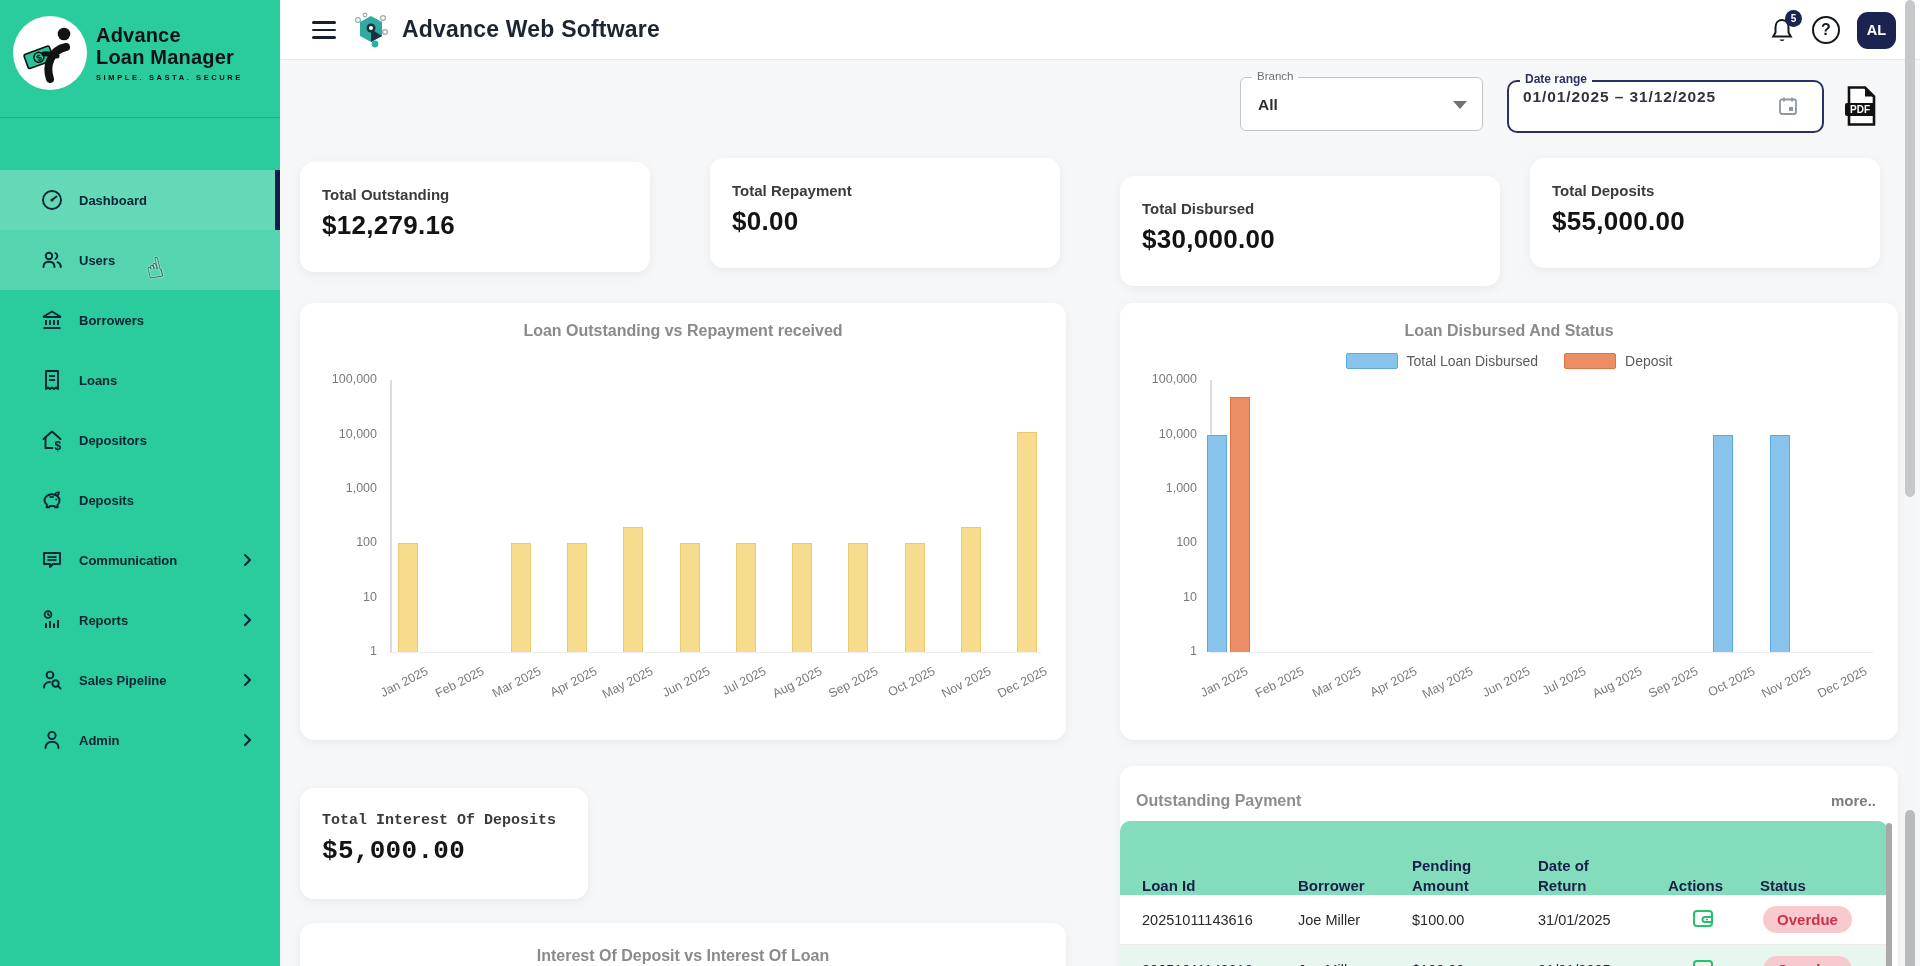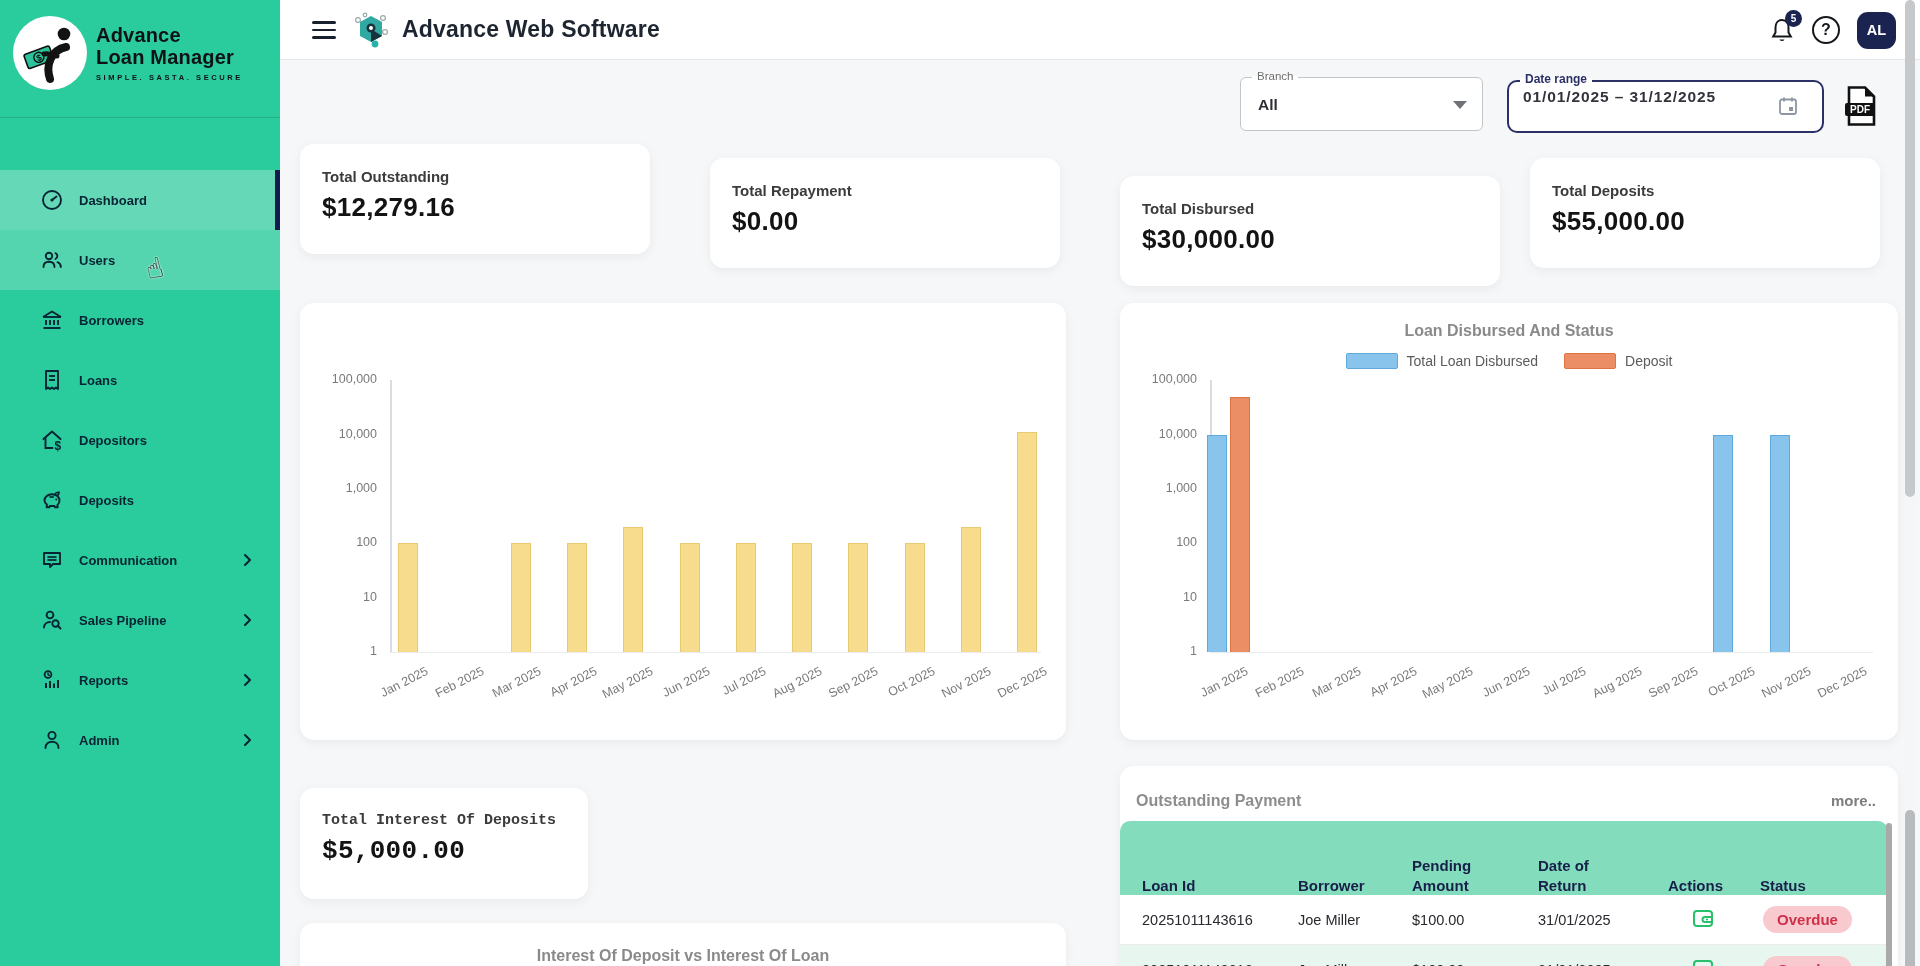--- a/index.html
+++ b/index.html
@@ -167,40 +167,40 @@
             <line x1="7.5" y1="9" x2="16.5" y2="9" stroke="#082433" stroke-width="1.7"></line>
             <line x1="7.5" y1="12" x2="16.5" y2="12" stroke="#082433" stroke-width="1.7"></line>
           </svg>
           <span class="nav-label">Communication</span>
           <svg class="nav-chevron" viewBox="0 0 9 14">
             <polyline points="2,2 7,7 2,12" fill="none" stroke="#082433" stroke-width="2" stroke-linecap="round" stroke-linejoin="round"></polyline>
           </svg>
         </div>
         <div class="nav-item">
           <svg class="nav-icon" viewBox="0 0 24 24">
-            <circle cx="10" cy="7" r="3.4" fill="none" stroke="#082433" stroke-width="1.9"></circle>
-            <path d="M4 19.5 C4 15.8 6.8 14 10 14" fill="none" stroke="#082433" stroke-width="1.9" stroke-linecap="round"></path>
-            <circle cx="15.5" cy="15.5" r="3.2" fill="none" stroke="#082433" stroke-width="1.9"></circle>
-            <line x1="18" y1="18" x2="20.5" y2="20.5" stroke="#082433" stroke-width="1.9" stroke-linecap="round"></line>
-          </svg>
-          <span class="nav-label">Sales Pipeline</span>
-          <svg class="nav-chevron" viewBox="0 0 9 14">
-            <polyline points="2,2 7,7 2,12" fill="none" stroke="#082433" stroke-width="2" stroke-linecap="round" stroke-linejoin="round"></polyline>
-          </svg>
-        </div>
-        <div class="nav-item">
-          <svg class="nav-icon" viewBox="0 0 24 24">
             <circle cx="8" cy="6.5" r="3.4" fill="none" stroke="#082433" stroke-width="1.8"></circle>
             <path d="M8 4.5 V6.5 L9.7 7.6" fill="none" stroke="#082433" stroke-width="1.5"></path>
             <line x1="6" y1="15" x2="6" y2="20" stroke="#082433" stroke-width="2"></line>
             <line x1="10" y1="13" x2="10" y2="20" stroke="#082433" stroke-width="2"></line>
             <line x1="14" y1="15.5" x2="14" y2="20" stroke="#082433" stroke-width="2"></line>
             <line x1="18" y1="12" x2="18" y2="20" stroke="#082433" stroke-width="2"></line>
           </svg>
           <span class="nav-label">Reports</span>
+          <svg class="nav-chevron" viewBox="0 0 9 14">
+            <polyline points="2,2 7,7 2,12" fill="none" stroke="#082433" stroke-width="2" stroke-linecap="round" stroke-linejoin="round"></polyline>
+          </svg>
+        </div>
+        <div class="nav-item">
+          <svg class="nav-icon" viewBox="0 0 24 24">
+            <circle cx="10" cy="7" r="3.4" fill="none" stroke="#082433" stroke-width="1.9"></circle>
+            <path d="M4 19.5 C4 15.8 6.8 14 10 14" fill="none" stroke="#082433" stroke-width="1.9" stroke-linecap="round"></path>
+            <circle cx="15.5" cy="15.5" r="3.2" fill="none" stroke="#082433" stroke-width="1.9"></circle>
+            <line x1="18" y1="18" x2="20.5" y2="20.5" stroke="#082433" stroke-width="1.9" stroke-linecap="round"></line>
+          </svg>
+          <span class="nav-label">Sales Pipeline</span>
           <svg class="nav-chevron" viewBox="0 0 9 14">
             <polyline points="2,2 7,7 2,12" fill="none" stroke="#082433" stroke-width="2" stroke-linecap="round" stroke-linejoin="round"></polyline>
           </svg>
         </div>
         <div class="nav-item">
           <svg class="nav-icon" viewBox="0 0 24 24">
             <circle cx="12" cy="7.5" r="3.6" fill="none" stroke="#082433" stroke-width="1.9"></circle>
             <path d="M5.5 20 C5.5 15.8 8.5 13.8 12 13.8 C15.5 13.8 18.5 15.8 18.5 20" fill="none" stroke="#082433" stroke-width="1.9" stroke-linecap="round"></path>
           </svg>
           <span class="nav-label">Admin</span>
@@ -264,39 +264,40 @@
   <span class="pdf-icon">
     <svg width="34" height="40" viewBox="0 0 34 40">
       <path d="M6 1.5 H22 L31 10.5 V38.5 H6 Z" fill="#fff" stroke="#111" stroke-width="2.6"></path>
       <path d="M22 1.5 V10.5 H31 Z" fill="#111"></path>
       <rect x="2" y="17" width="30" height="13" rx="2" fill="#111"></rect>
       <text x="17" y="27" font-size="10" font-weight="bold" fill="#fff" text-anchor="middle" font-family="Liberation Sans">PDF</text>
     </svg>
   </span>
 
   <div id="stats">
-      <div class="card" style="left: 300px; top: 144px; width: 350px; height: 110px;">
+      <div class="card" style="left: 300px; top: 162px; width: 350px; height: 110px;">
         <div class="stat-label">Total Outstanding</div>
                  <div class="stat-value">$12,279.16</div>
       </div>
       <div class="card" style="left: 710px; top: 158px; width: 350px; height: 110px;">
         <div class="stat-label">Total Repayment</div>
                  <div class="stat-value">$0.00</div>
       </div>
       <div class="card" style="left: 1120px; top: 176px; width: 380px; height: 110px;">
         <div class="stat-label">Total Disbursed</div>
                  <div class="stat-value">$30,000.00</div>
       </div>
       <div class="card" style="left: 1530px; top: 158px; width: 350px; height: 110px;">
         <div class="stat-label">Total Deposits</div>
                  <div class="stat-value">$55,000.00</div>
       </div>
     </div>
 
   <div class="card" id="chart0" style="left:300px;top:303px;width:766px;height:437px;">
+      <div class="chart-title">Loan Outstanding vs Repayment received</div>
       <div class="ytick" style="left:7px;top:69.25px;">100,000</div>
       <div class="ytick" style="left:7px;top:123.6px;">10,000</div>
       <div class="ytick" style="left:7px;top:177.95px;">1,000</div>
       <div class="ytick" style="left:7px;top:232.3px;">100</div>
       <div class="ytick" style="left:7px;top:286.65px;">10</div>
       <div class="ytick" style="left:7px;top:341px;">1</div>
       <div class="yaxis" style="left:90px;top:77px;height:272px;"></div>
       <div class="baseline" style="left:90px;top:349px;width:651px;"></div>
       <div class="bar" style="left:98px;top:240.3px;width:20px;height:108.69999999999999px;background:#F8DC8E;border:1px solid #E9C972;border-bottom:none;"></div>
       <div class="bar" style="left:210.6px;top:240.3px;width:20px;height:108.69999999999999px;background:#F8DC8E;border:1px solid #E9C972;border-bottom:none;"></div>

